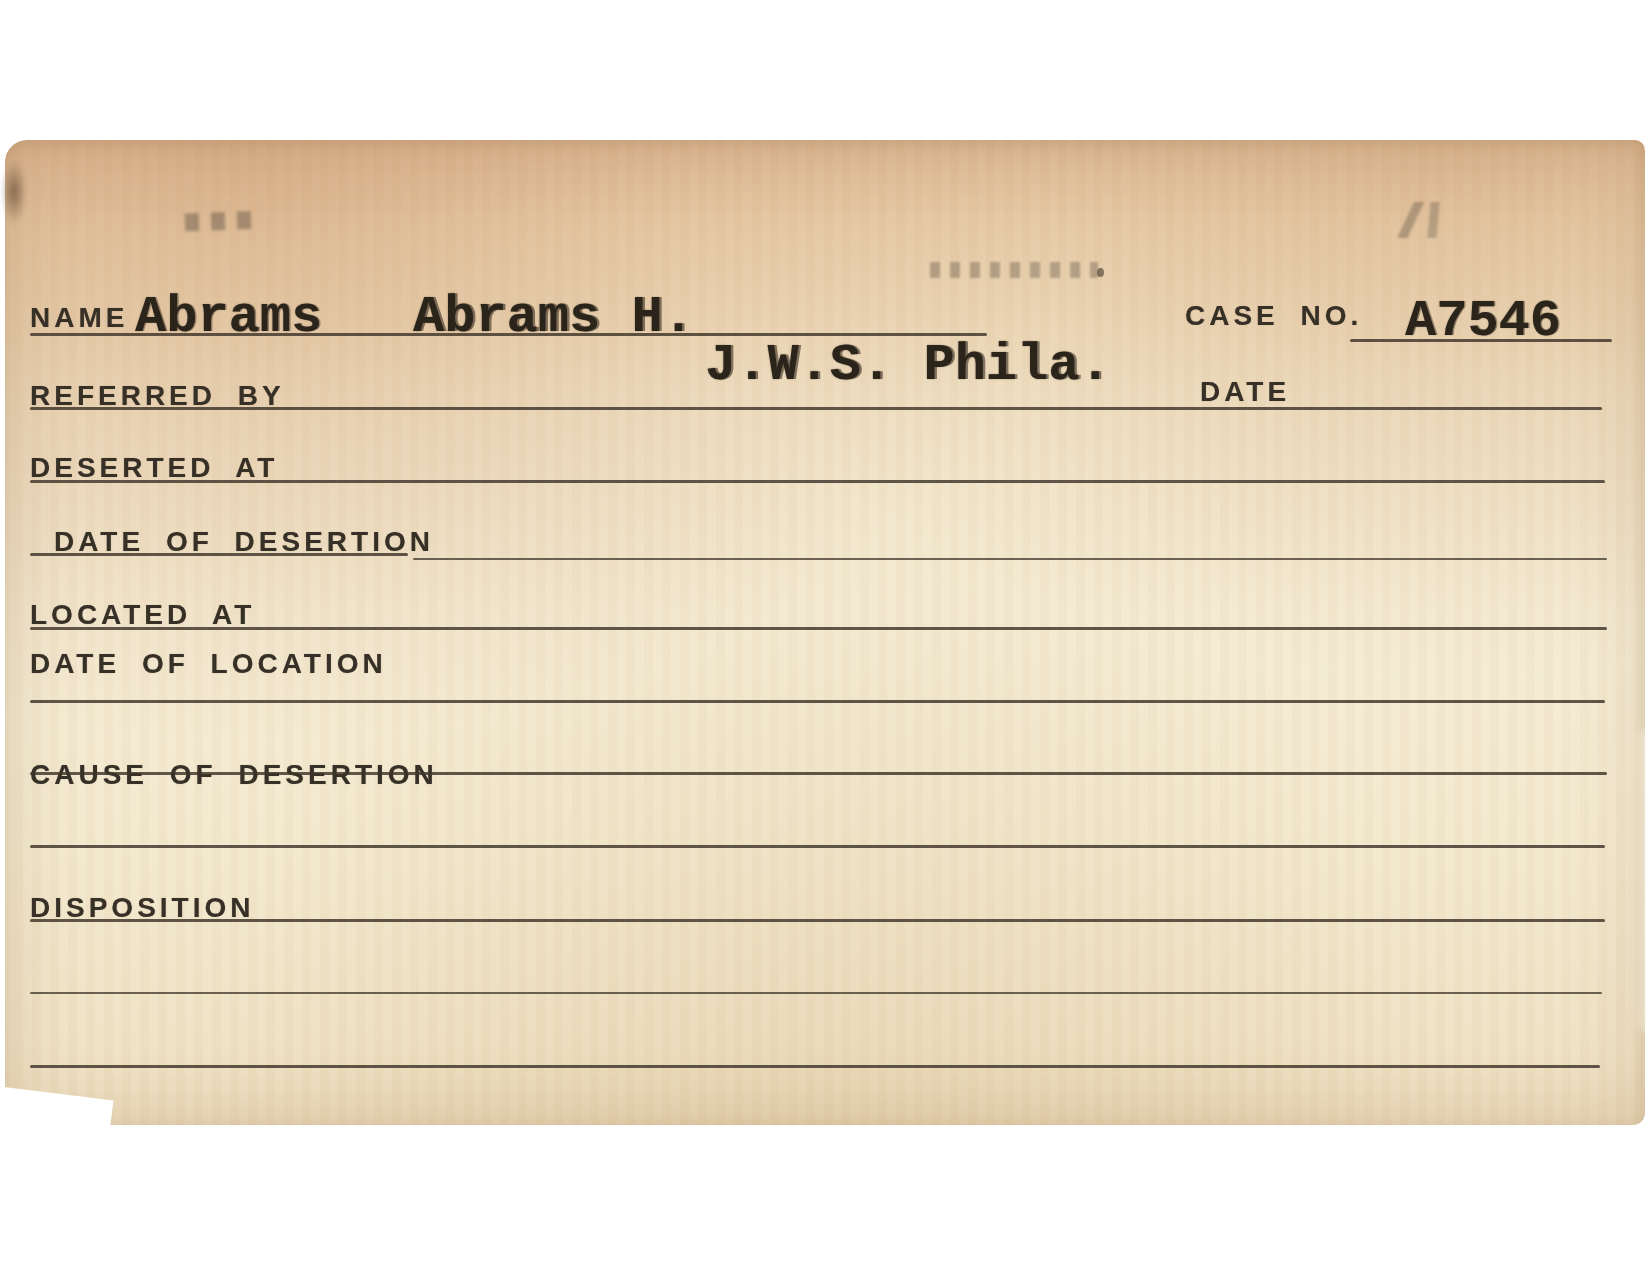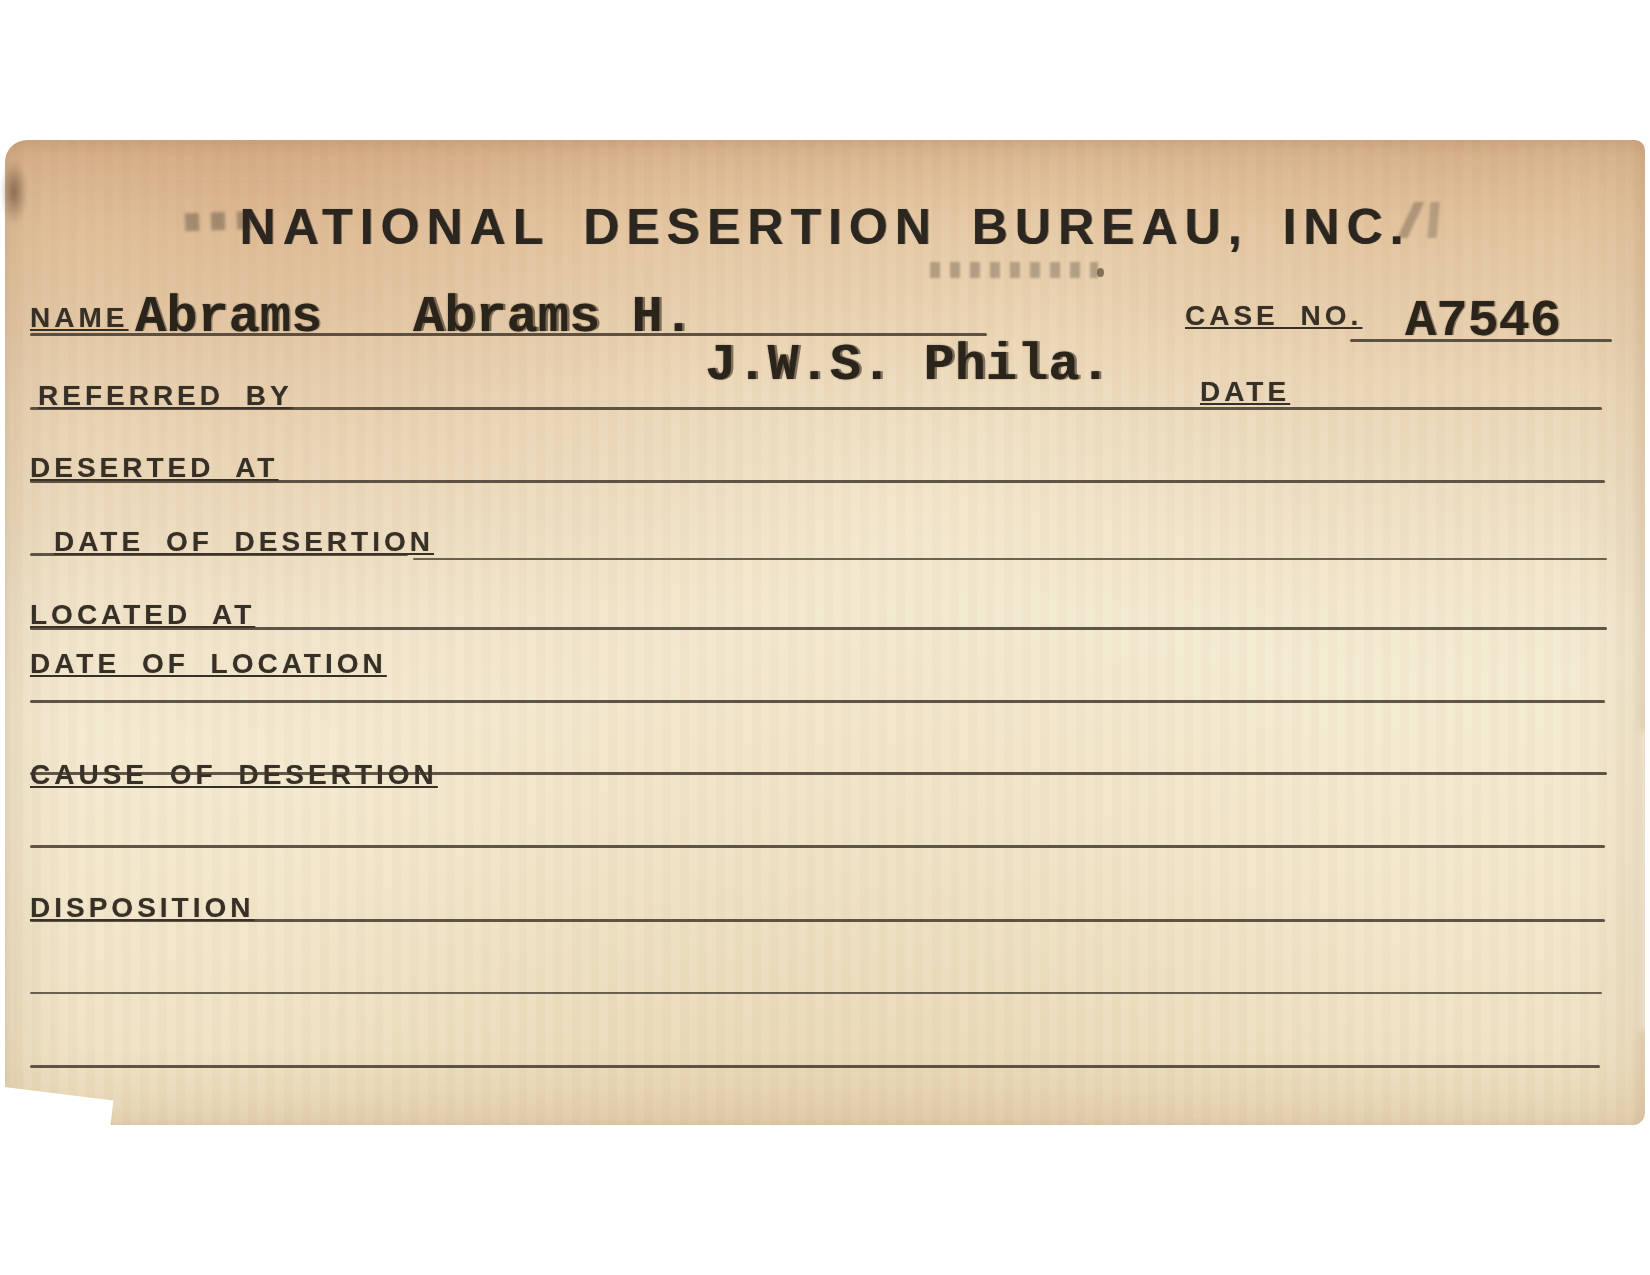--- a/index.html
+++ b/index.html
@@ -42,21 +42,20 @@
     font-weight:bold;font-size:50px;letter-spacing:7px;word-spacing:13px;
     color:#2b2620;
     text-shadow:1px 0 0 rgba(30,25,18,.45), 0 0 1px rgba(30,25,18,.35);
   }
   .lbl{
     position:absolute;
     font-weight:bold;font-size:28px;letter-spacing:4px;word-spacing:10px;
     color:#373027;
     text-shadow:0 0 1px rgba(40,32,22,.35);
     white-space:nowrap;
-    text-decoration:underline;
   }
   .typed{
     position:absolute;
     font-family:"Liberation Mono", monospace;
     font-weight:bold;font-size:52px;
     color:#2b241b;
     text-shadow:1.5px 0 0 rgba(45,35,25,.40), 0 0 2px rgba(45,35,25,.30);
     white-space:nowrap;
   }
   .typed.heavy{ text-shadow:2.5px 0 0 rgba(45,35,25,.55), 0 0 2px rgba(45,35,25,.40); }
@@ -86,32 +85,31 @@
   <div class="card">
 
     <div class="wear-tl"></div>
     <div class="wear-right"></div>
 
     <div class="smudge s1"></div>
     <div class="smudge s2"></div>
     <div class="smudge s3"></div>
     <div class="smudge s4"></div>
 
-    <div class="title">NATIONAL DESERTION BUREAU, INC.</div>
 
     <div class="lbl" style="left:25px;top:162px;">NAME</div>
     <div class="typed" style="left:130px;top:148px;">Abrams</div>
     <div class="typed heavy" style="left:408px;top:148px;">Abrams H.</div>
     <div class="lbl" style="left:1180px;top:160px;text-align:center;">CASE NO.</div>
     <div class="typed" style="left:1400px;top:152px;">A7546</div>
     <div class="rule" style="left:25px;top:193px;width:957px;"></div>
     <div class="rule" style="left:1345px;top:199px;width:262px;"></div>
 
     <div class="typed heavy" style="left:700px;top:196px;">J.W.S. Phila.</div>
-    <div class="lbl" style="left:25px;top:240px;margin-left:8px;">REFERRED BY</div>
+    <div class="lbl" style="left:25px;top:240px;">REFERRED BY</div>
     <div class="lbl" style="left:1195px;top:236px;">DATE</div>
     <div class="rule" style="left:25px;top:267px;width:1572px;"></div>
 
     <div class="lbl" style="left:25px;top:312px;">DESERTED AT</div>
     <div class="rule" style="left:25px;top:340px;width:1575px;"></div>
 
     <div class="lbl" style="left:25px;top:386px;margin-left:24px;">DATE OF DESERTION</div>
     <div class="rule" style="left:25px;top:413px;width:378px;"></div>
     <div class="rule thin" style="left:408px;top:418px;width:1194px;"></div>
 

